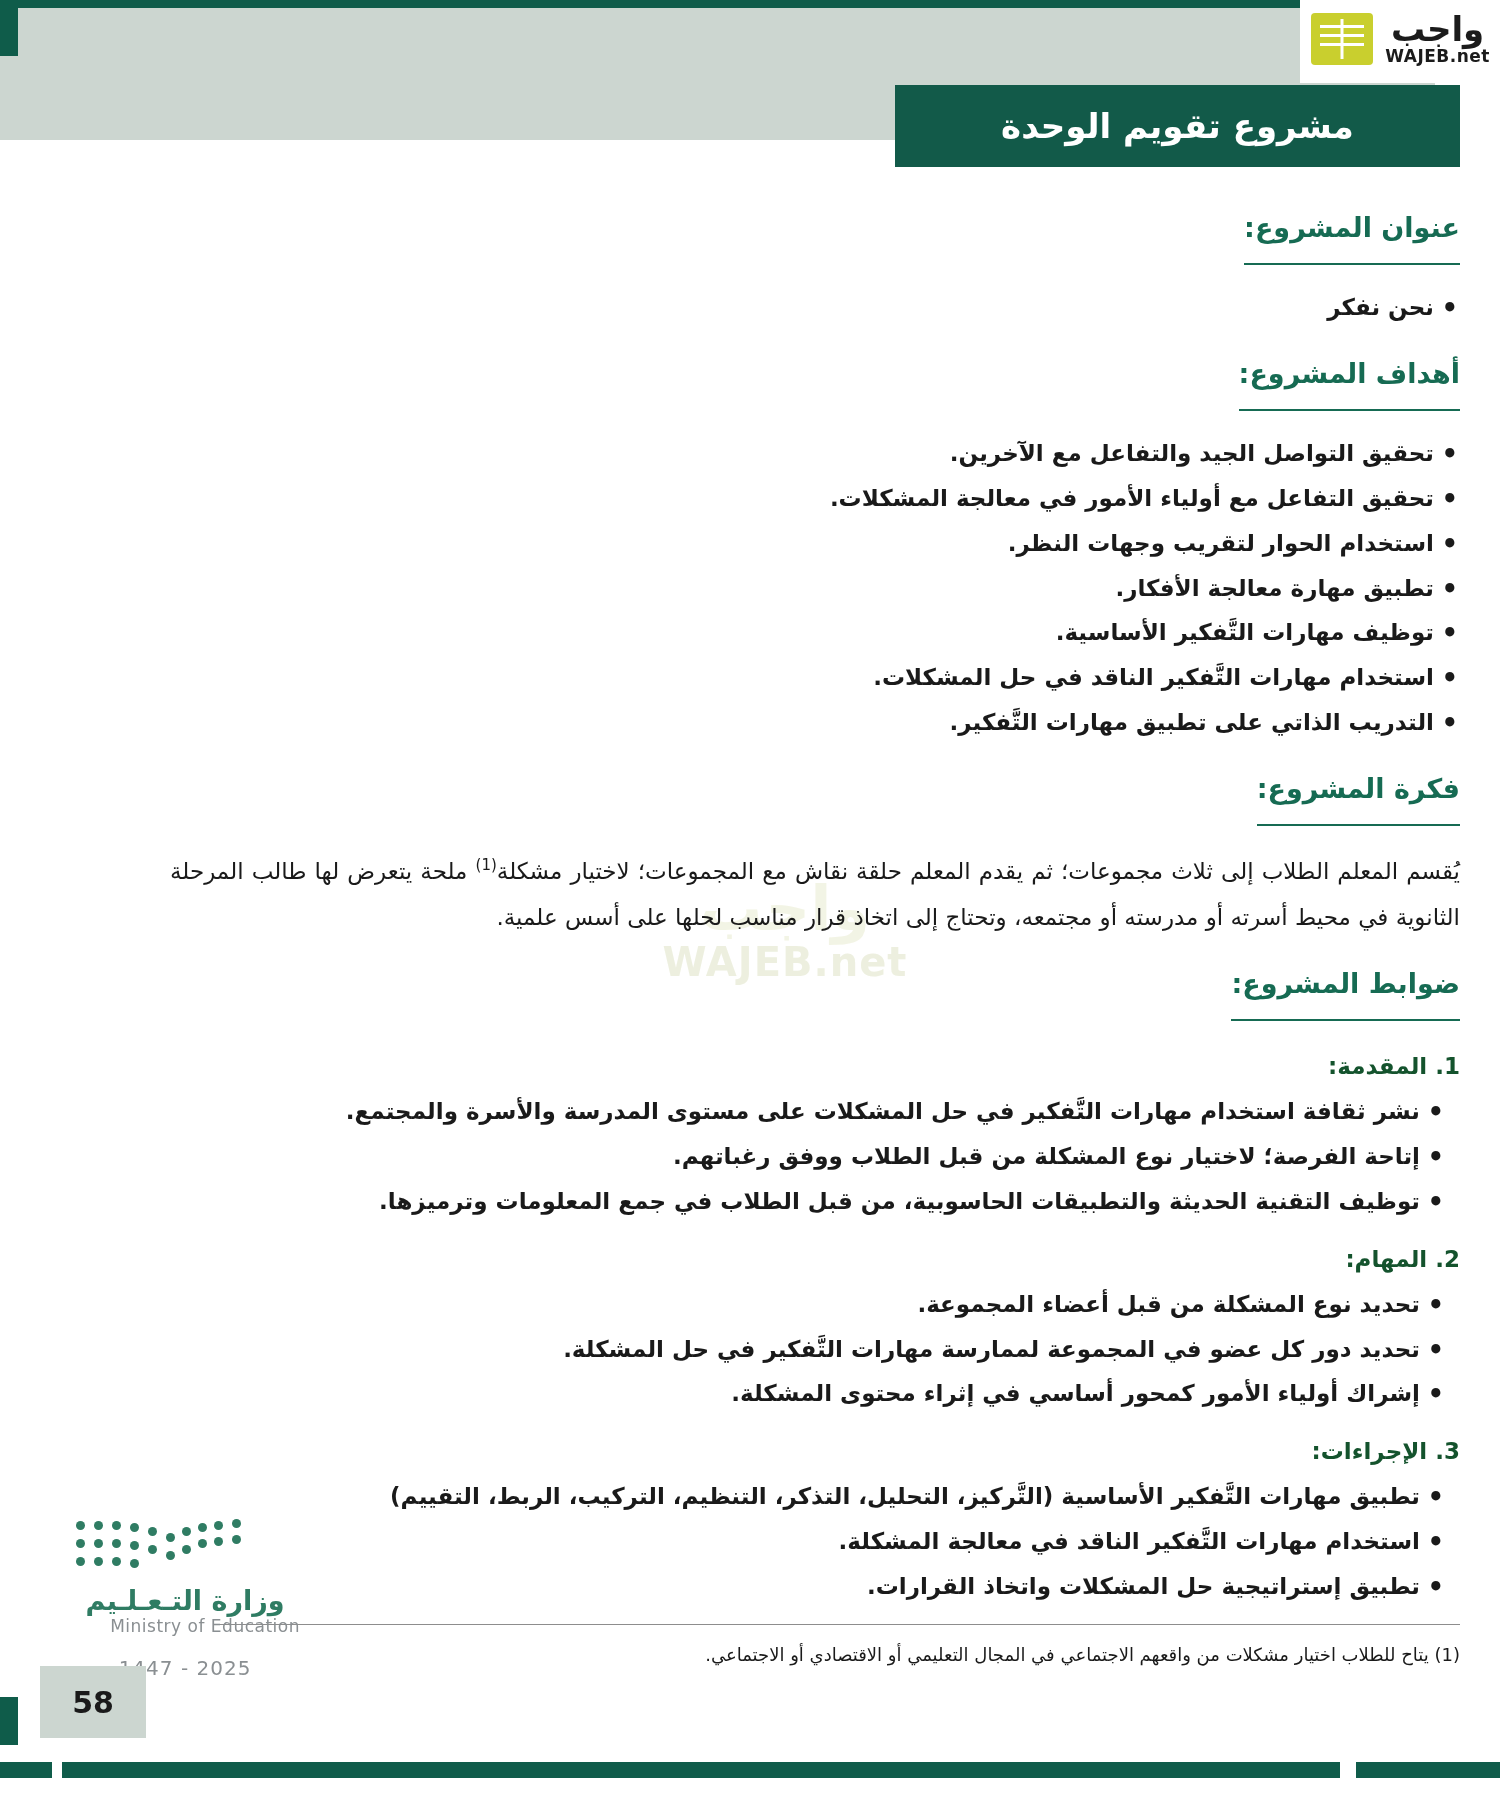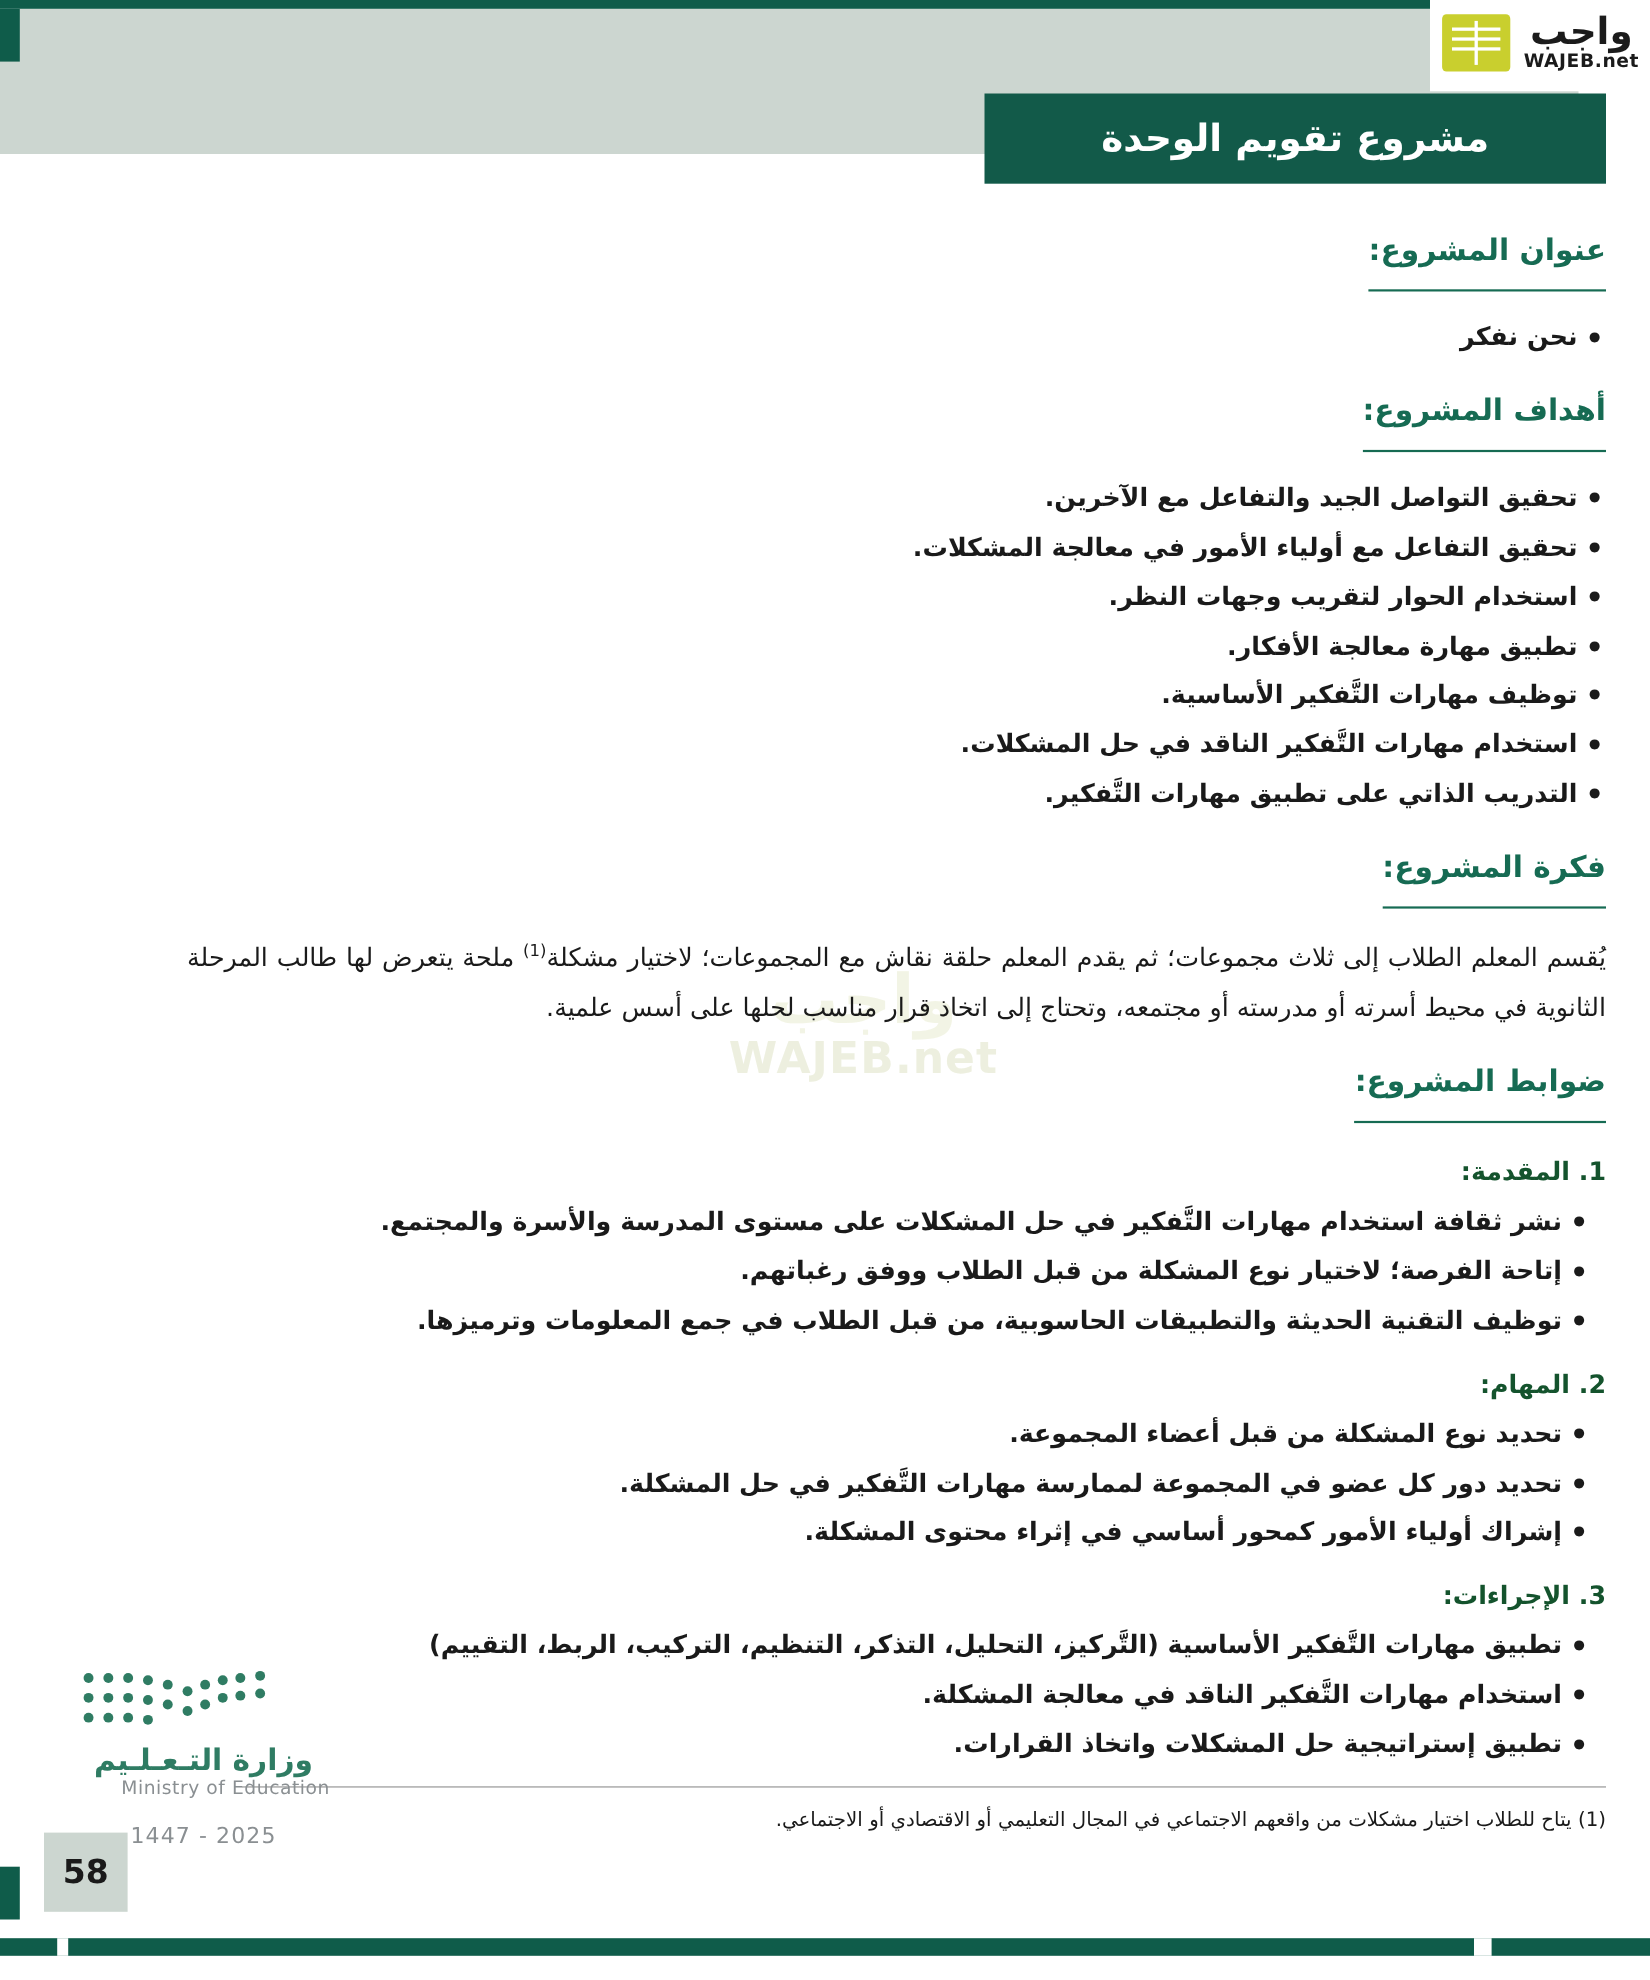--- a/index.html
+++ b/index.html
@@ -253,21 +253,21 @@
     color: #8a8f92;
     letter-spacing: 1px;
     margin-top: 20px;
   }
 
   
   .page-num {
     position: absolute;
     bottom: 62px;
     left: 40px;
-    width: 76px; height: 72px;
+    width: 106px; height: 72px;
     background: #ccd6d0;
     display: flex;
     align-items: center;
     justify-content: center;
     font-size: 30px;
     font-weight: bold;
     color: #1a1a1a;
   }
 
   

